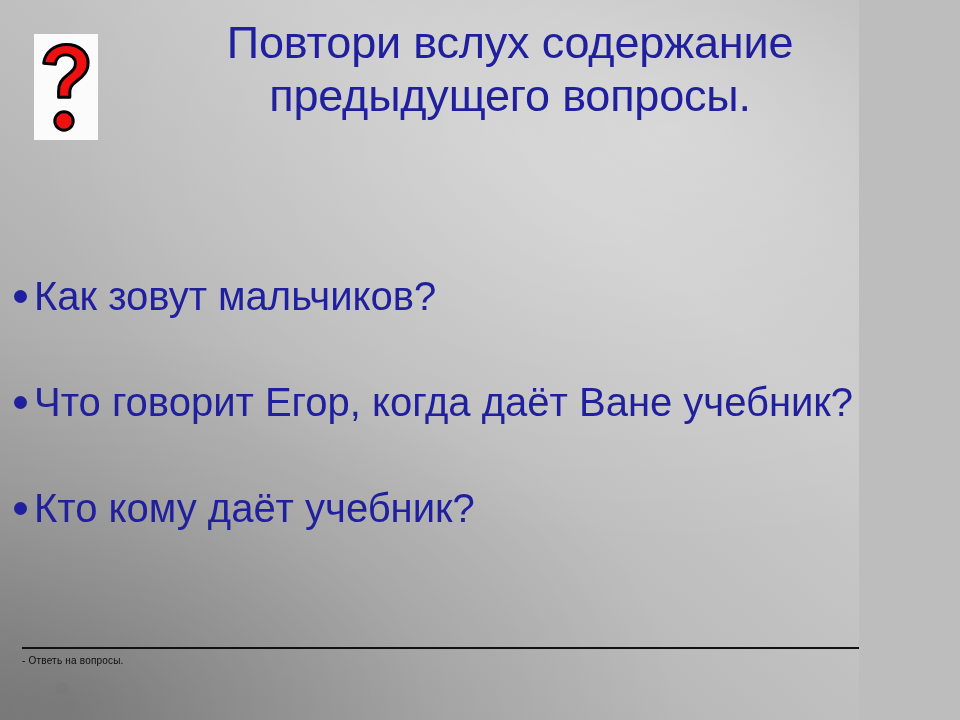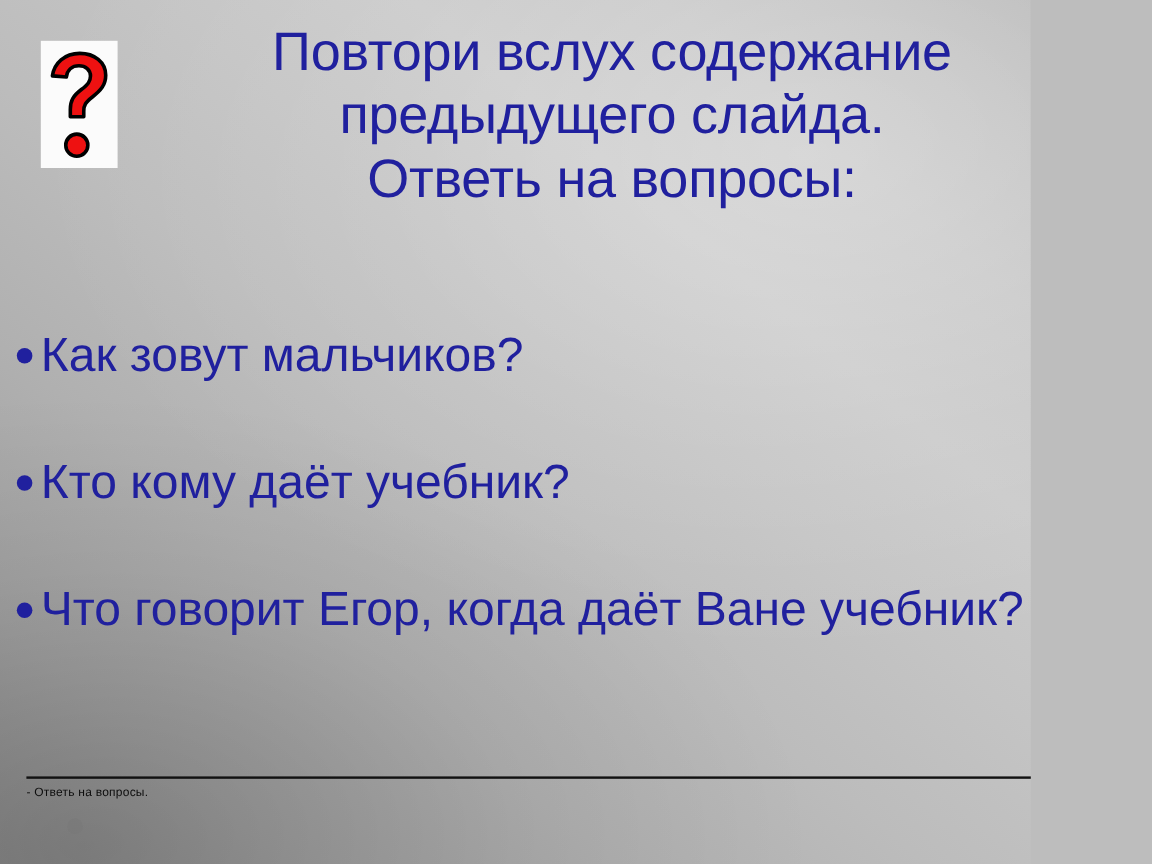--- a/index.html
+++ b/index.html
@@ -139,39 +139,38 @@
     <span>
       <svg width="52" height="92" viewBox="0 0 52 92" xmlns="http://www.w3.org/2000/svg">
         <path d="M26.5 3.5c12.2 0 21.6 7.4 21.6 18.2 0 8.1-4.2 12.8-11.1 18.1-5.7 4.4-7.2 6.8-7.2 11.9v4.6H18.6v-6.1c0-7.6 2.6-11.5 9.2-16.6 5.4-4.2 7.6-6.7 7.6-11.2 0-5.2-4.1-8.6-9.6-8.6-5.9 0-9.8 3.6-10.5 9.4l-11.6-1C5.1 11.6 13.9 3.5 26.5 3.5z" fill="#ee1111" stroke="#000000" stroke-width="3" stroke-linejoin="round"></path>
         <circle cx="24" cy="80" r="9.2" fill="#ee1111" stroke="#000000" stroke-width="3"></circle>
       </svg>
     </span>
   </div>
 
   <div class="title-block">
     <span class="title-line">Повтори вслух содержание</span>
-    <span class="title-line">предыдущего слайда.</span>
-    <span class="title-line">Ответь на вопросы:</span>
+    <span class="title-line">предыдущего вопросы.</span>
   </div>
 
   <div class="bullets">
 
     <div class="bullet-row">
       <span class="bullet-dot"></span>
       <span class="bullet-text">Как зовут мальчиков?</span>
     </div>
 
+    <div class="bullet-row wrap">
+      <span class="bullet-dot"></span>
+      <span class="bullet-text">Что говорит Егор, когда даёт Ване учебник?</span>
+    </div>
+
     <div class="bullet-row">
       <span class="bullet-dot"></span>
       <span class="bullet-text">Кто кому даёт учебник?</span>
-    </div>
-
-    <div class="bullet-row wrap">
-      <span class="bullet-dot"></span>
-      <span class="bullet-text">Что говорит Егор, когда даёт Ване учебник?</span>
     </div>
 
   </div>
 
   <div class="footer-rule"></div>
   <div class="footer-note">- Ответь на вопросы.</div>
   <div class="deco-dot left"></div>
   <div class="deco-dot right"></div>
 
 </div>

